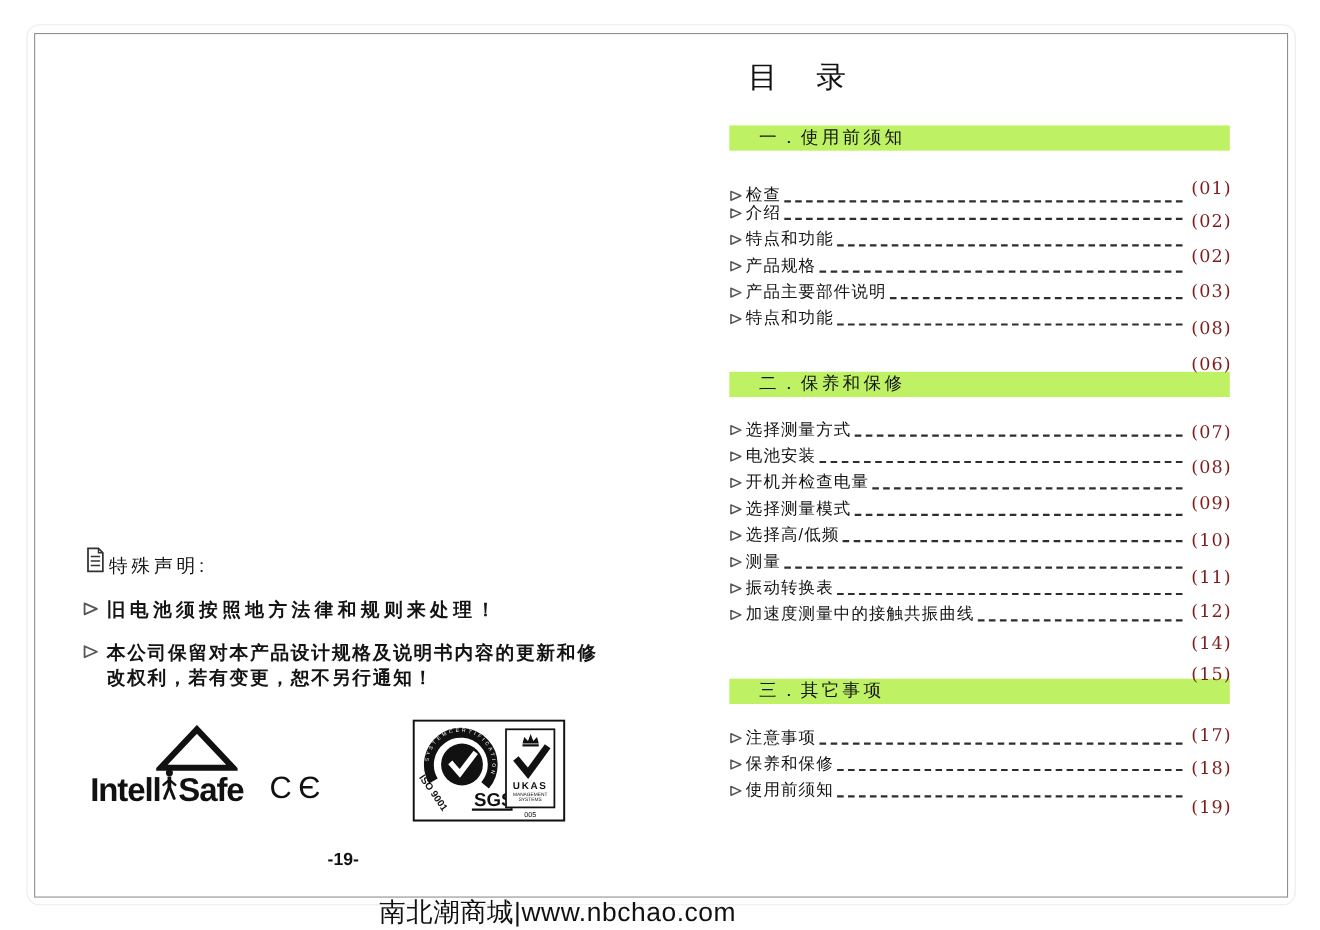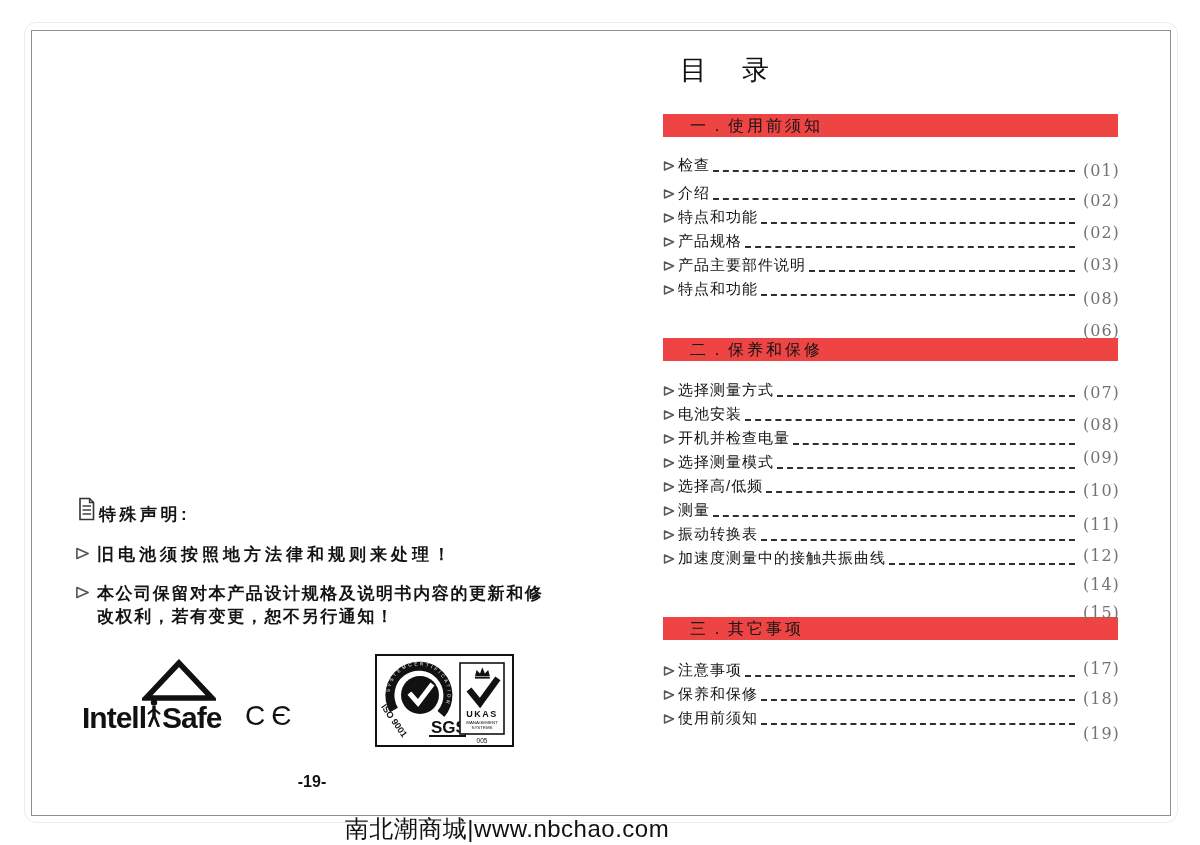--- a/index.html
+++ b/index.html
@@ -14,40 +14,40 @@
   .page-frame{
     position:absolute;left:31px;top:30px;width:1138px;height:784px;
     border:1.5px solid #8f8f8f;background:#fff;
   }
   
   .toc-title{
     position:absolute;left:680px;top:52px;width:455px;text-align:left;
     font-size:27px;letter-spacing:4px;color:#111;
   }
   .sec-bar{
-    position:absolute;left:663px;width:455px;height:23px;background:#ef4444;
+    position:absolute;left:663px;width:455px;height:23px;background:#bef264;
     font-size:16px;line-height:23px;padding-left:27px;box-sizing:border-box;
     letter-spacing:3px;color:#141414;
   }
   .toc-row{
     position:absolute;left:663px;width:415px;height:19px;
     display:flex;align-items:center;font-size:15px;letter-spacing:1px;color:#141414;
   }
   .toc-row .arr{display:inline-flex;margin-right:3px;flex:0 0 auto;}
   .toc-row .leader{
     flex:1;height:11px;border-bottom:2px dashed #2e2e2e;margin:0 3px;
   }
   .toc-num{
     position:absolute;left:1083px;width:46px;font-family:"DejaVu Serif", serif;
-    font-size:16px;color:#737373;letter-spacing:1px;
+    font-size:16px;color:#7f1d1d;letter-spacing:1px;
   }
   
   .decl-icon{position:absolute;left:78px;top:497px;}
   .decl-heading{
-    position:absolute;left:99px;top:503px;font-size:17px;letter-spacing:3.5px;color:#141414;font-weight:bold;
+    position:absolute;left:99px;top:503px;font-size:17px;letter-spacing:3.5px;color:#141414;
   }
   .note-arrow{position:absolute;left:75px;}
   .note-line{position:absolute;left:97px;font-size:17px;color:#141414;font-weight:bold;}
   .n1{top:543px;letter-spacing:4px;}
   .n2a{top:582px;letter-spacing:1.6px;}
   .n2b{top:605px;letter-spacing:1.6px;}
   
   .roof-svg{position:absolute;left:142px;top:659px;}
   .intelli-text{
     position:absolute;left:82px;top:699px;display:inline-flex;align-items:flex-end;
@@ -72,21 +72,21 @@
 
 <div class="outer-hint"></div>
 <div class="page-frame"></div>
 
 <div class="toc-title">目　录</div>
 
 <div class="sec-bar" style="top:114px">一．使用前须知</div>
 <div class="sec-bar" style="top:338px">二．保养和保修</div>
 <div class="sec-bar" style="top:617px">三．其它事项</div>
 
-<div class="toc-row" style="top:156px">
+<div class="toc-row" style="top:168px">
     <span class="arr">
       <svg width="12" height="12" viewBox="0 0 12 12">
         <path d="M1.5 2 L10.5 6 L1.5 10 Z" fill="#fff" stroke="#555" stroke-width="1.4" stroke-linejoin="round"></path>
       </svg>
     </span>
     <span>检查</span>
     <span class="leader"></span>
   </div>
 <div class="toc-row" style="top:184px">
     <span class="arr">

